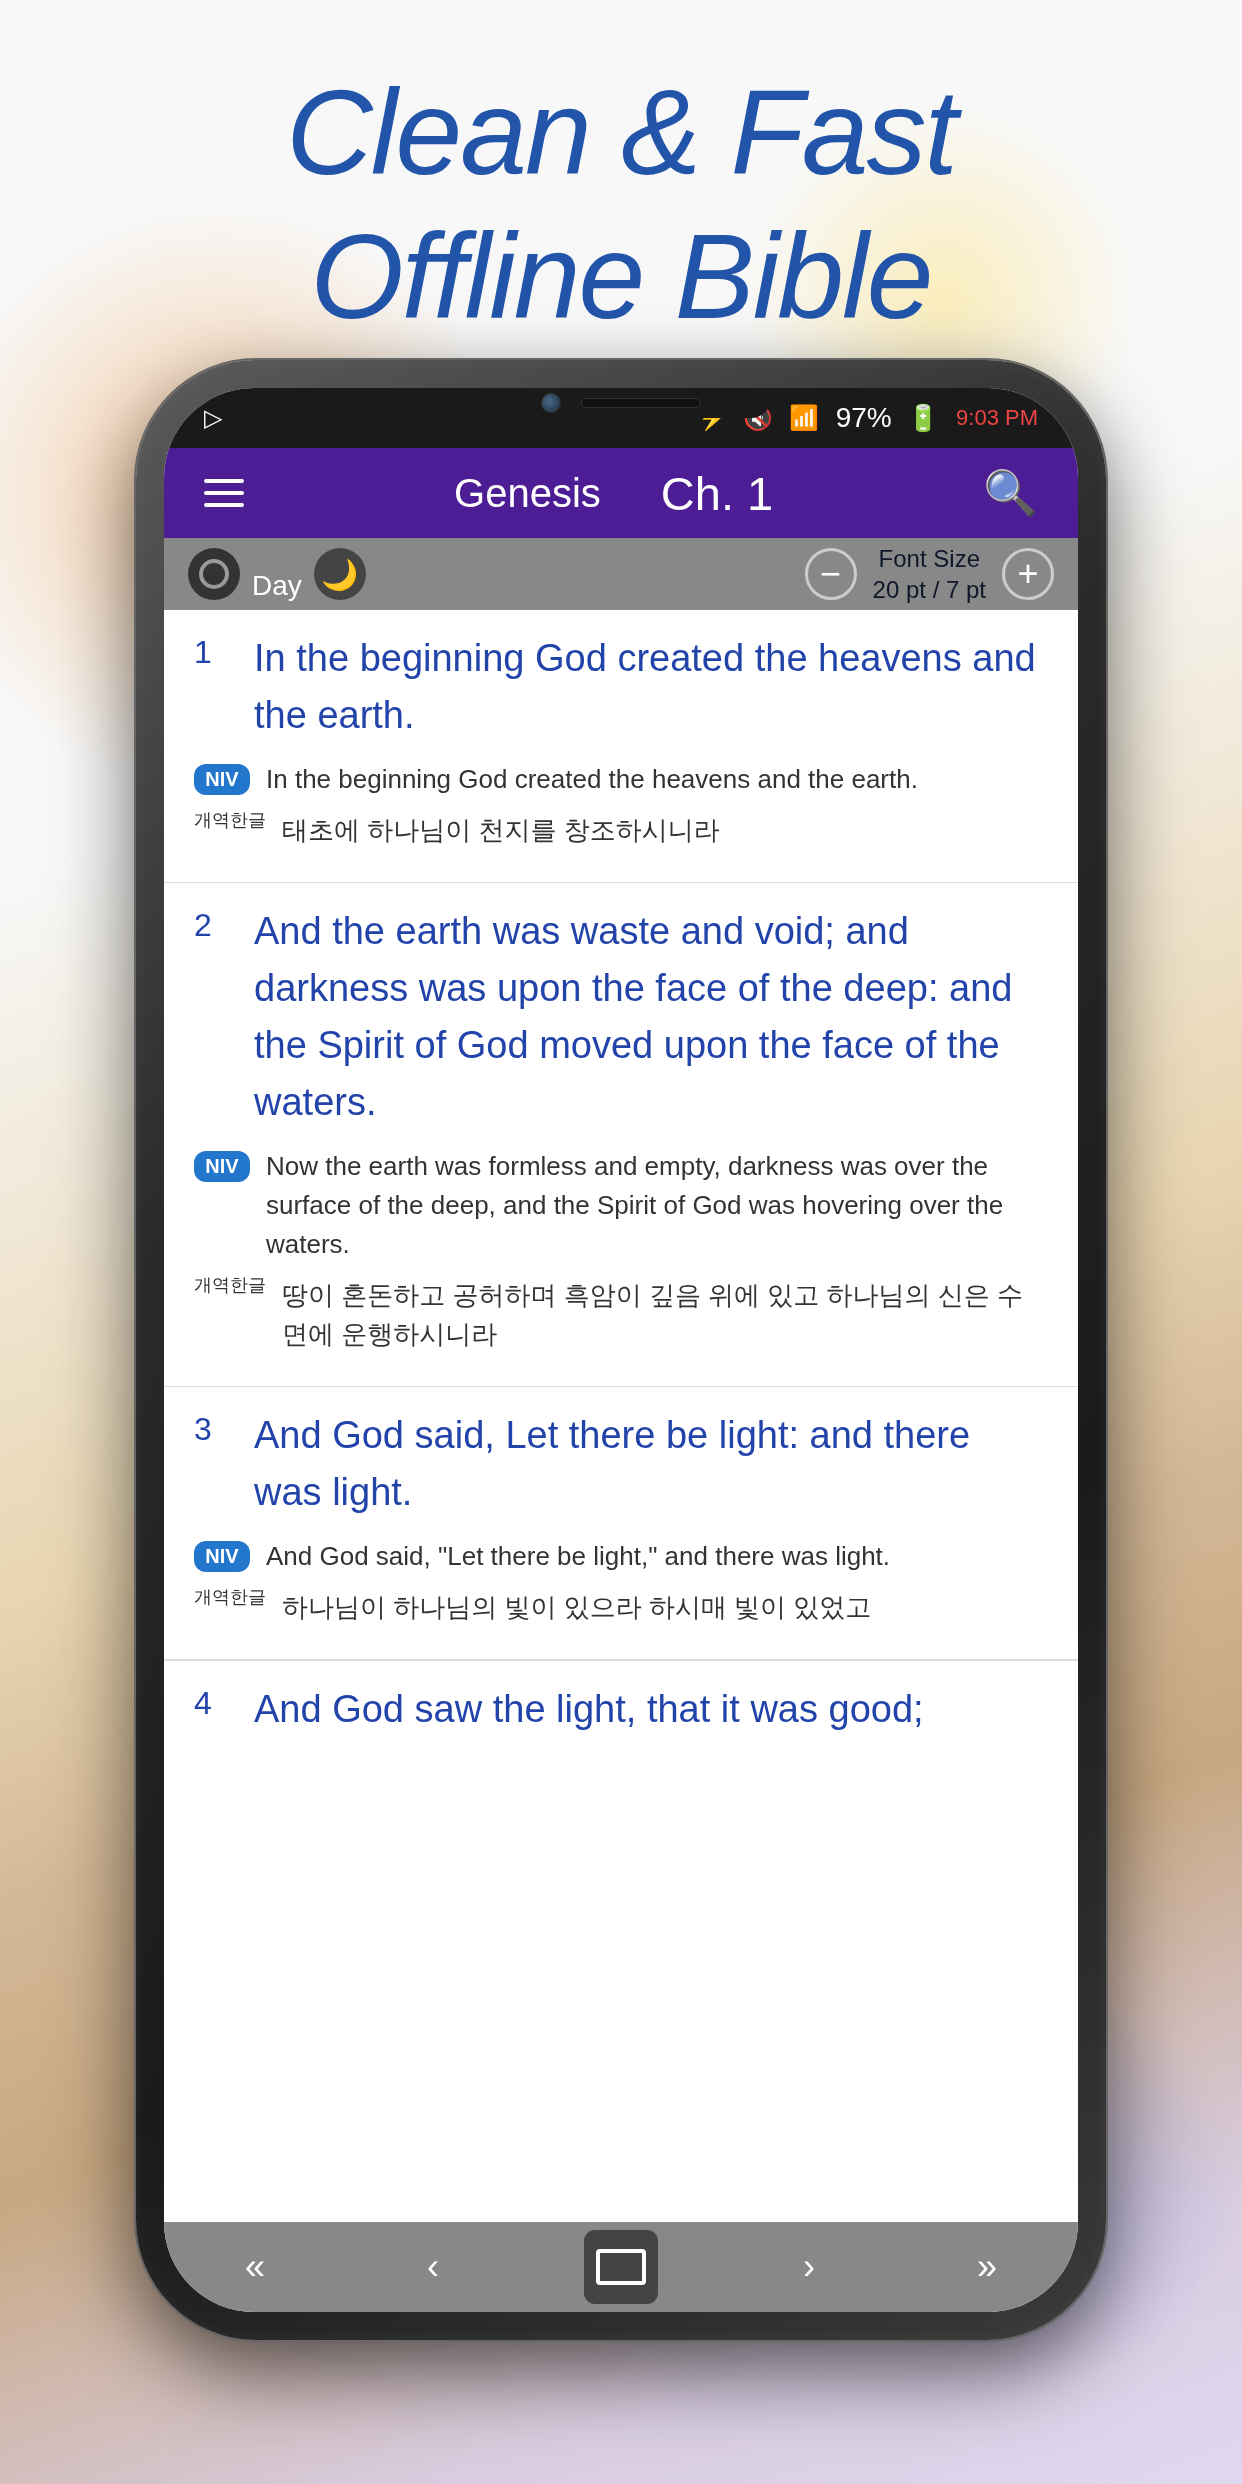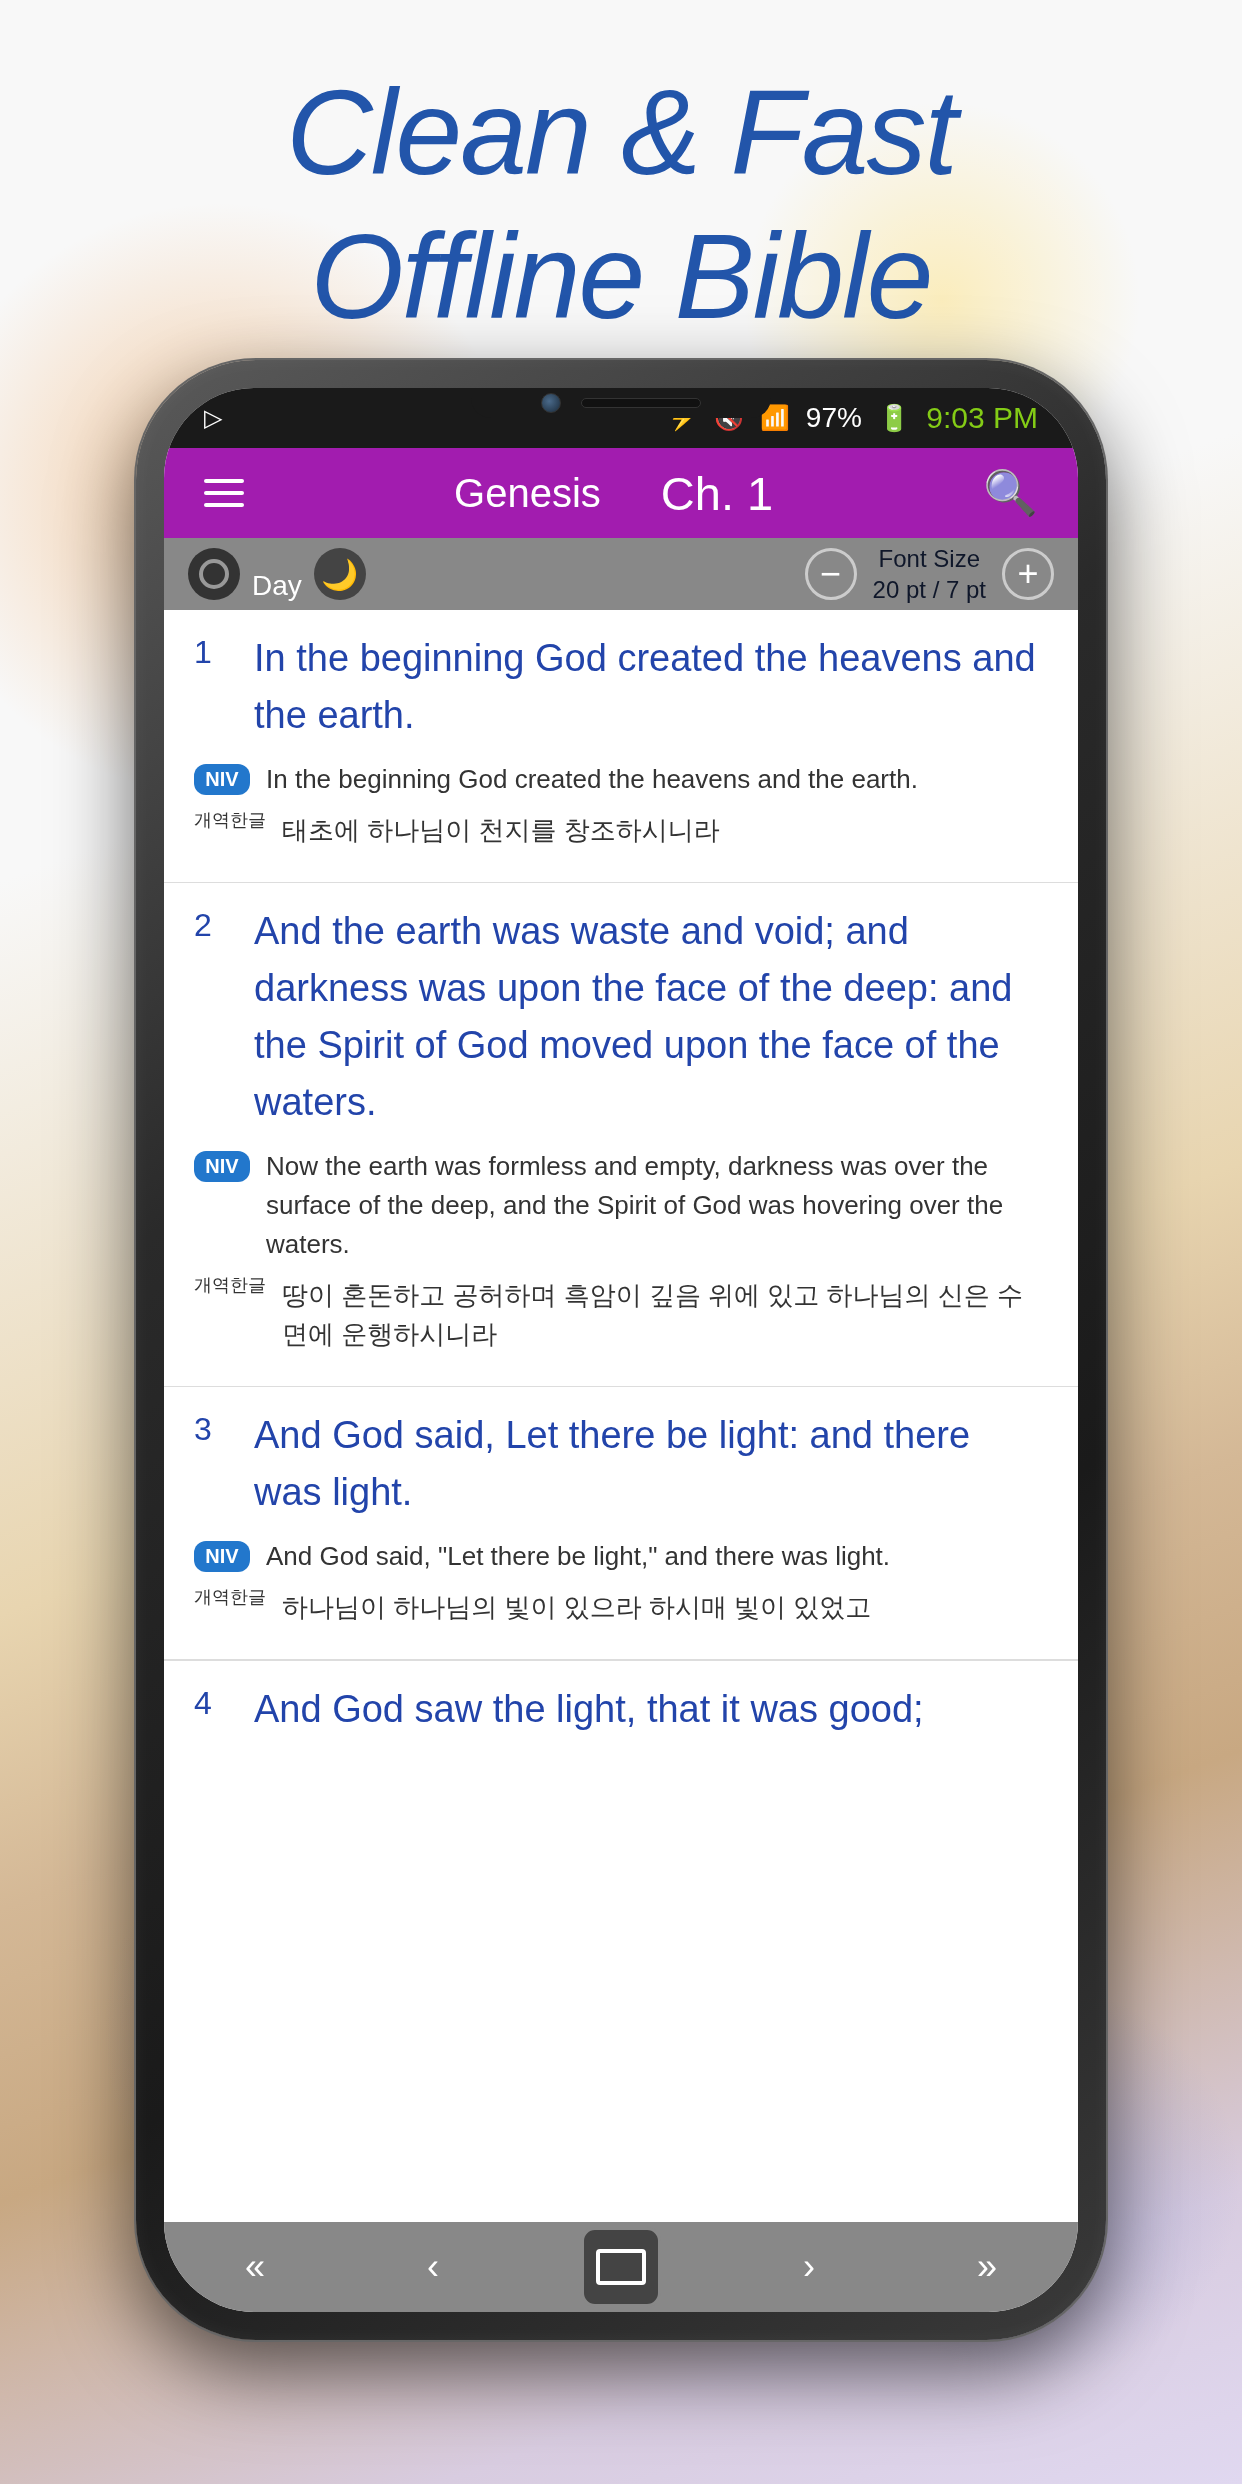--- a/index.html
+++ b/index.html
@@ -157,33 +157,33 @@
       font-size: 28px;
       color: #fff;
     }
 
     .status-icon {
       color: #fff;
       font-size: 24px;
     }
 
     .status-time {
-      font-size: 30px;
-      color: #84cc16;
+      font-size: 22px;
+      color: #ef4444;
       font-weight: 500;
     }
 
     .status-battery {
       font-size: 28px;
       color: #fff;
     }
 
     
     .app-header {
-      background: #a21caf;
+      background: #4c1d95;
       height: 90px;
       display: flex;
       align-items: center;
       justify-content: space-between;
       padding: 0 40px;
       flex-shrink: 0;
     }
 
     .hamburger-icon {
       color: #fff;

